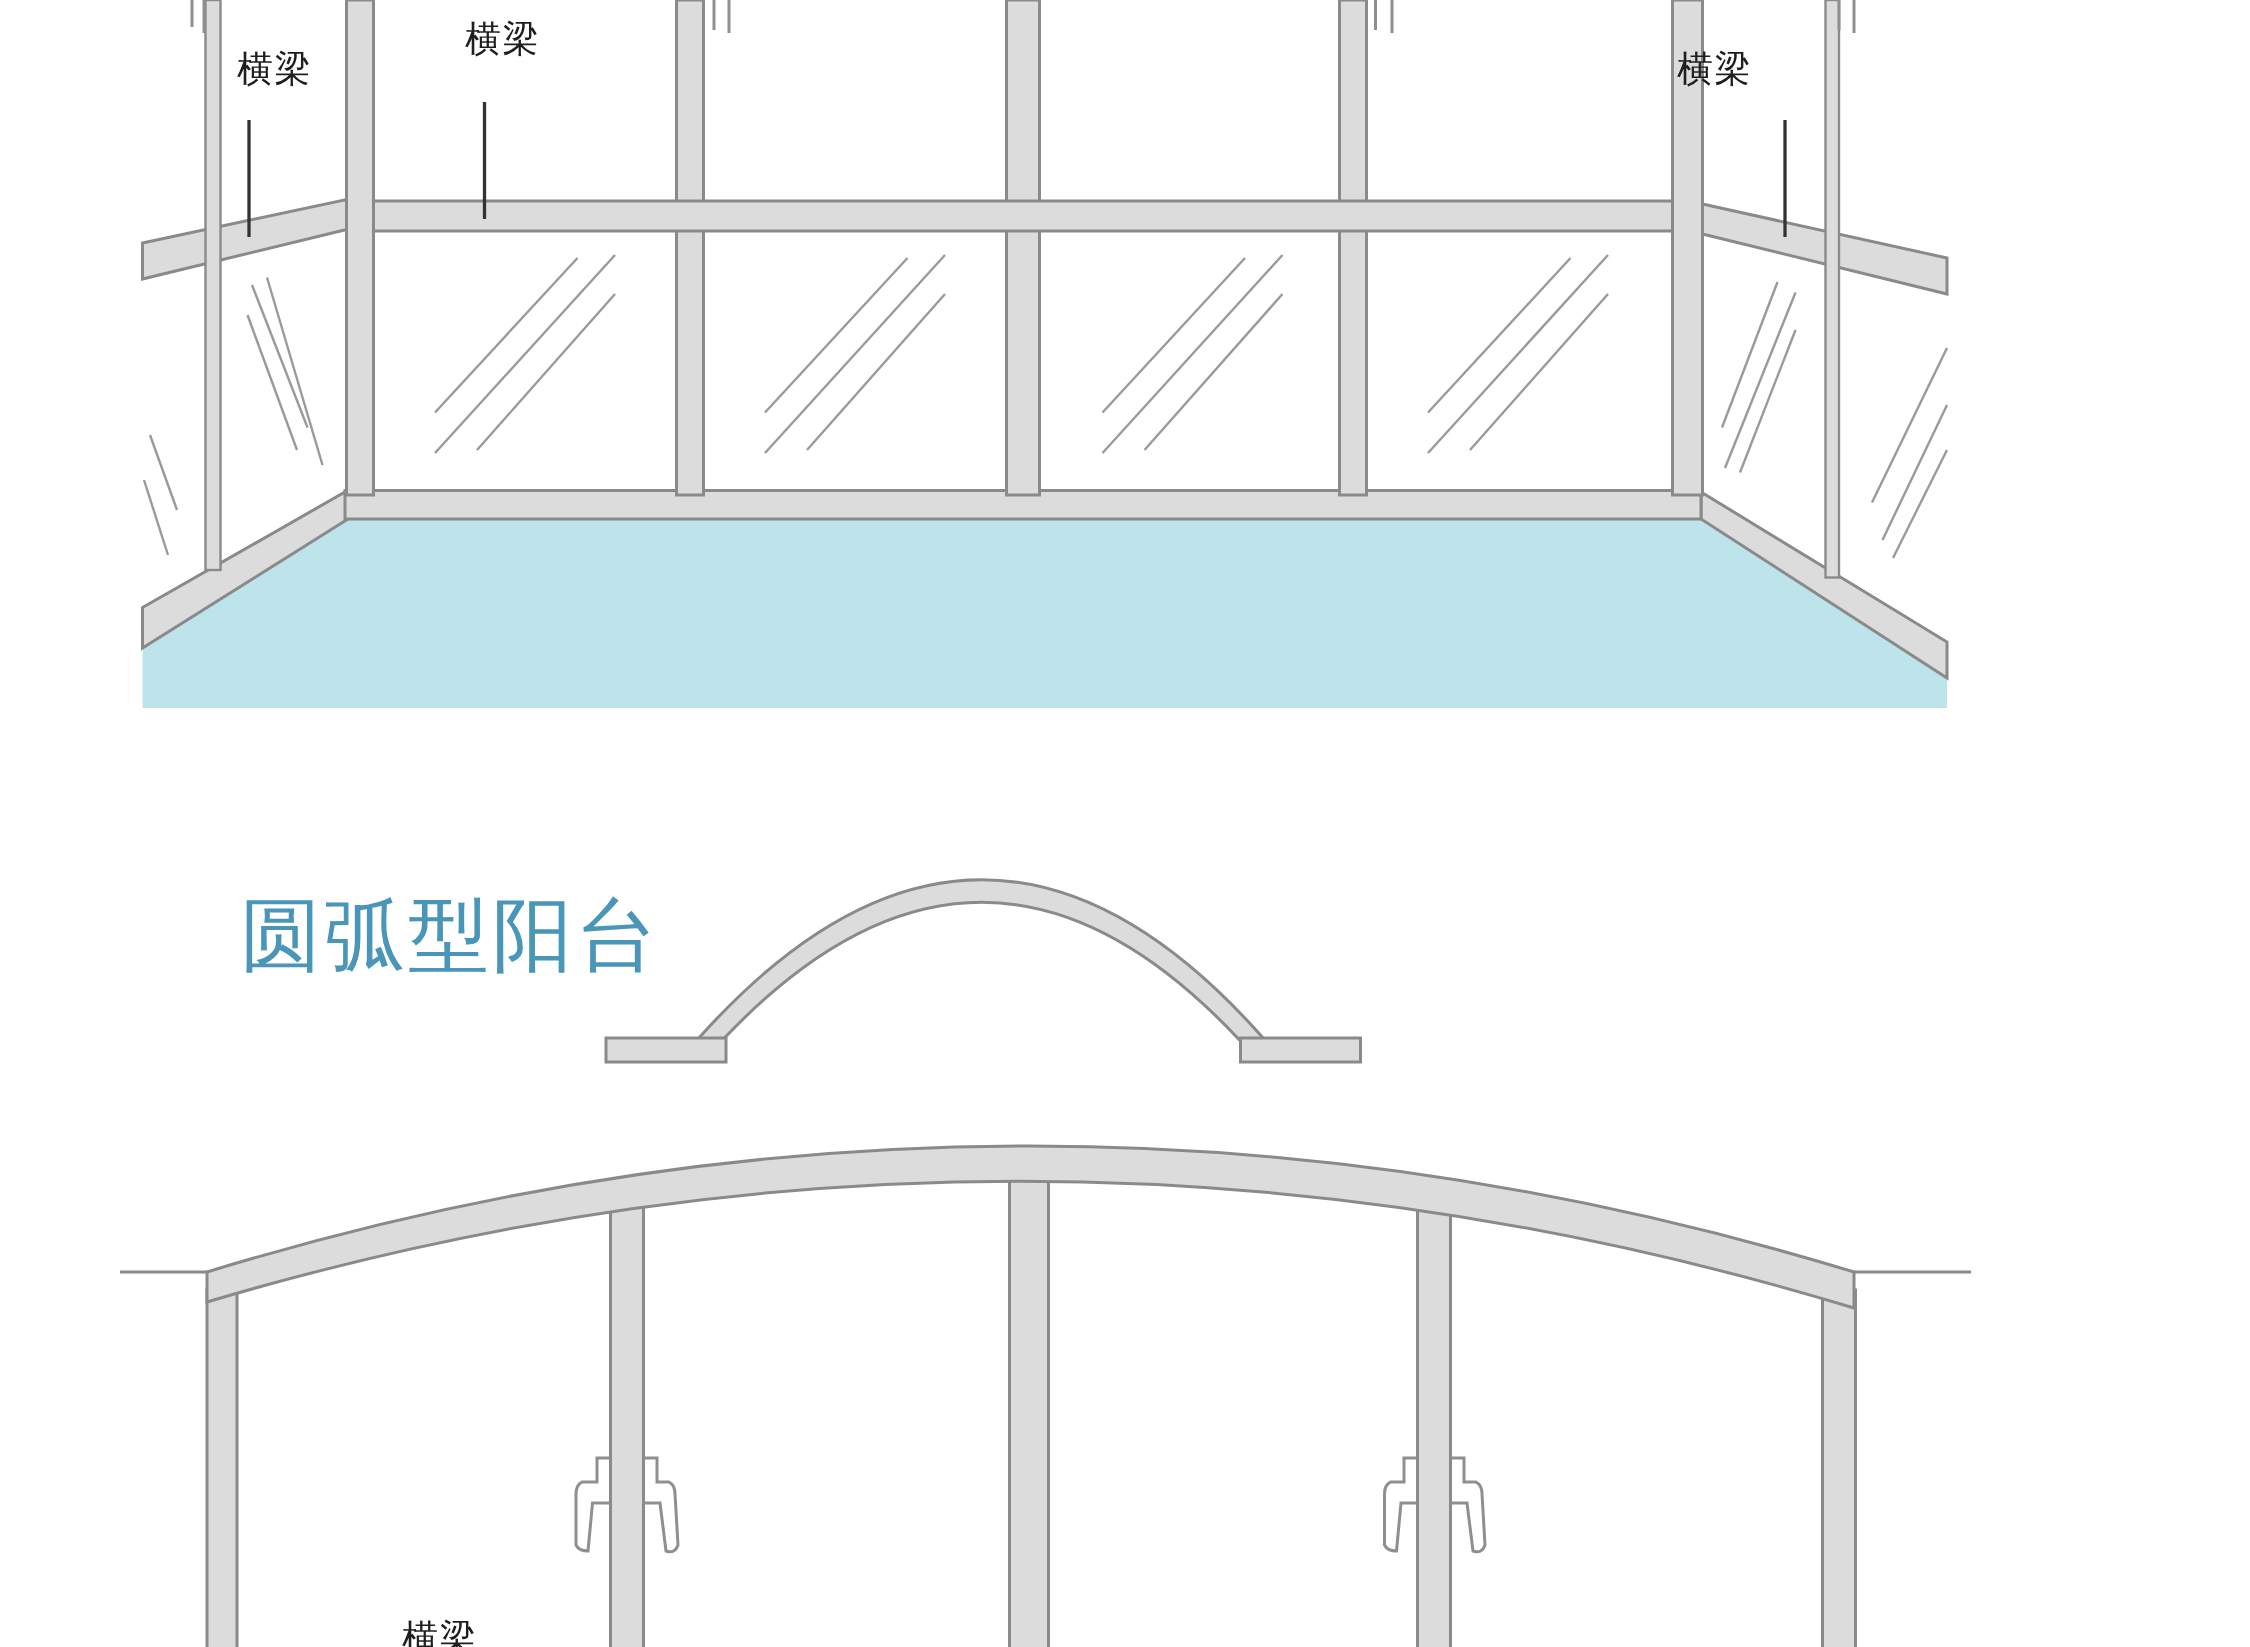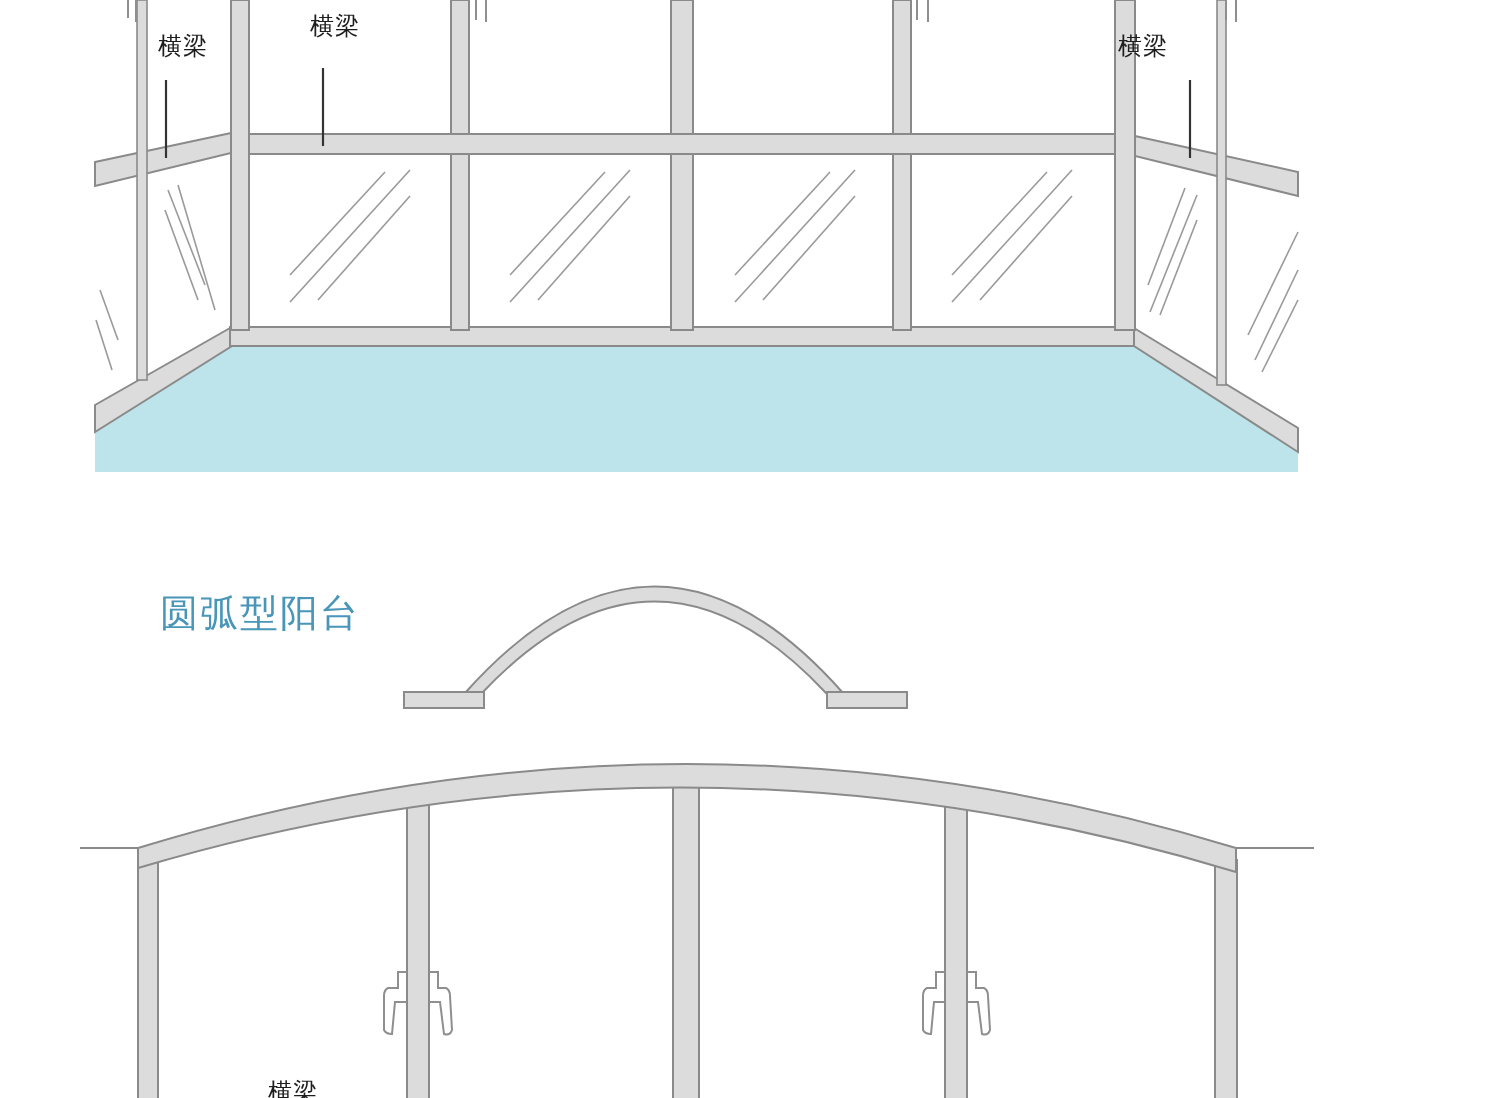--- a/index.html
+++ b/index.html
@@ -3,21 +3,21 @@
 <meta charset="utf-8">
 <style>
   html, body { margin:0; padding:0; background:#ffffff; }
   body { width:1500px; height:1098px; position:relative; overflow:hidden; font-family:"DejaVu Sans", sans-serif; }
   svg { position:absolute; left:0; top:0; }
   .frame { fill:#dcdcdc; stroke:#8a8a8a; stroke-width:2; }
   .frame-thin { fill:#dcdcdc; stroke:#8a8a8a; stroke-width:1.6; }
   .glare { stroke:#9a9a9a; stroke-width:1.6; fill:none; }
   .leader { stroke:#333; stroke-width:2.2; }
   .label { position:absolute; font-family:"DejaVu Sans", sans-serif; font-size:24px; color:#1e1e1e; letter-spacing:1px; white-space:nowrap; }
-  .title { position:absolute; font-family:"DejaVu Sans", sans-serif; font-size:38px; letter-spacing:2px; white-space:nowrap; }
+  .title { position:absolute; font-family:"DejaVu Sans", sans-serif; font-size:54px; letter-spacing:2px; white-space:nowrap; }
   .handle { fill:none; stroke:#8f8f8f; stroke-width:2; }
 </style>
 </head>
 <body>
 
 <svg width="1500" height="1098" viewBox="0 0 1500 1098">
 
   <g>
 
     <polygon points="95,432 232,344 1134,344 1298,452 1298,472 95,472" fill="#bde4ea"></polygon>

